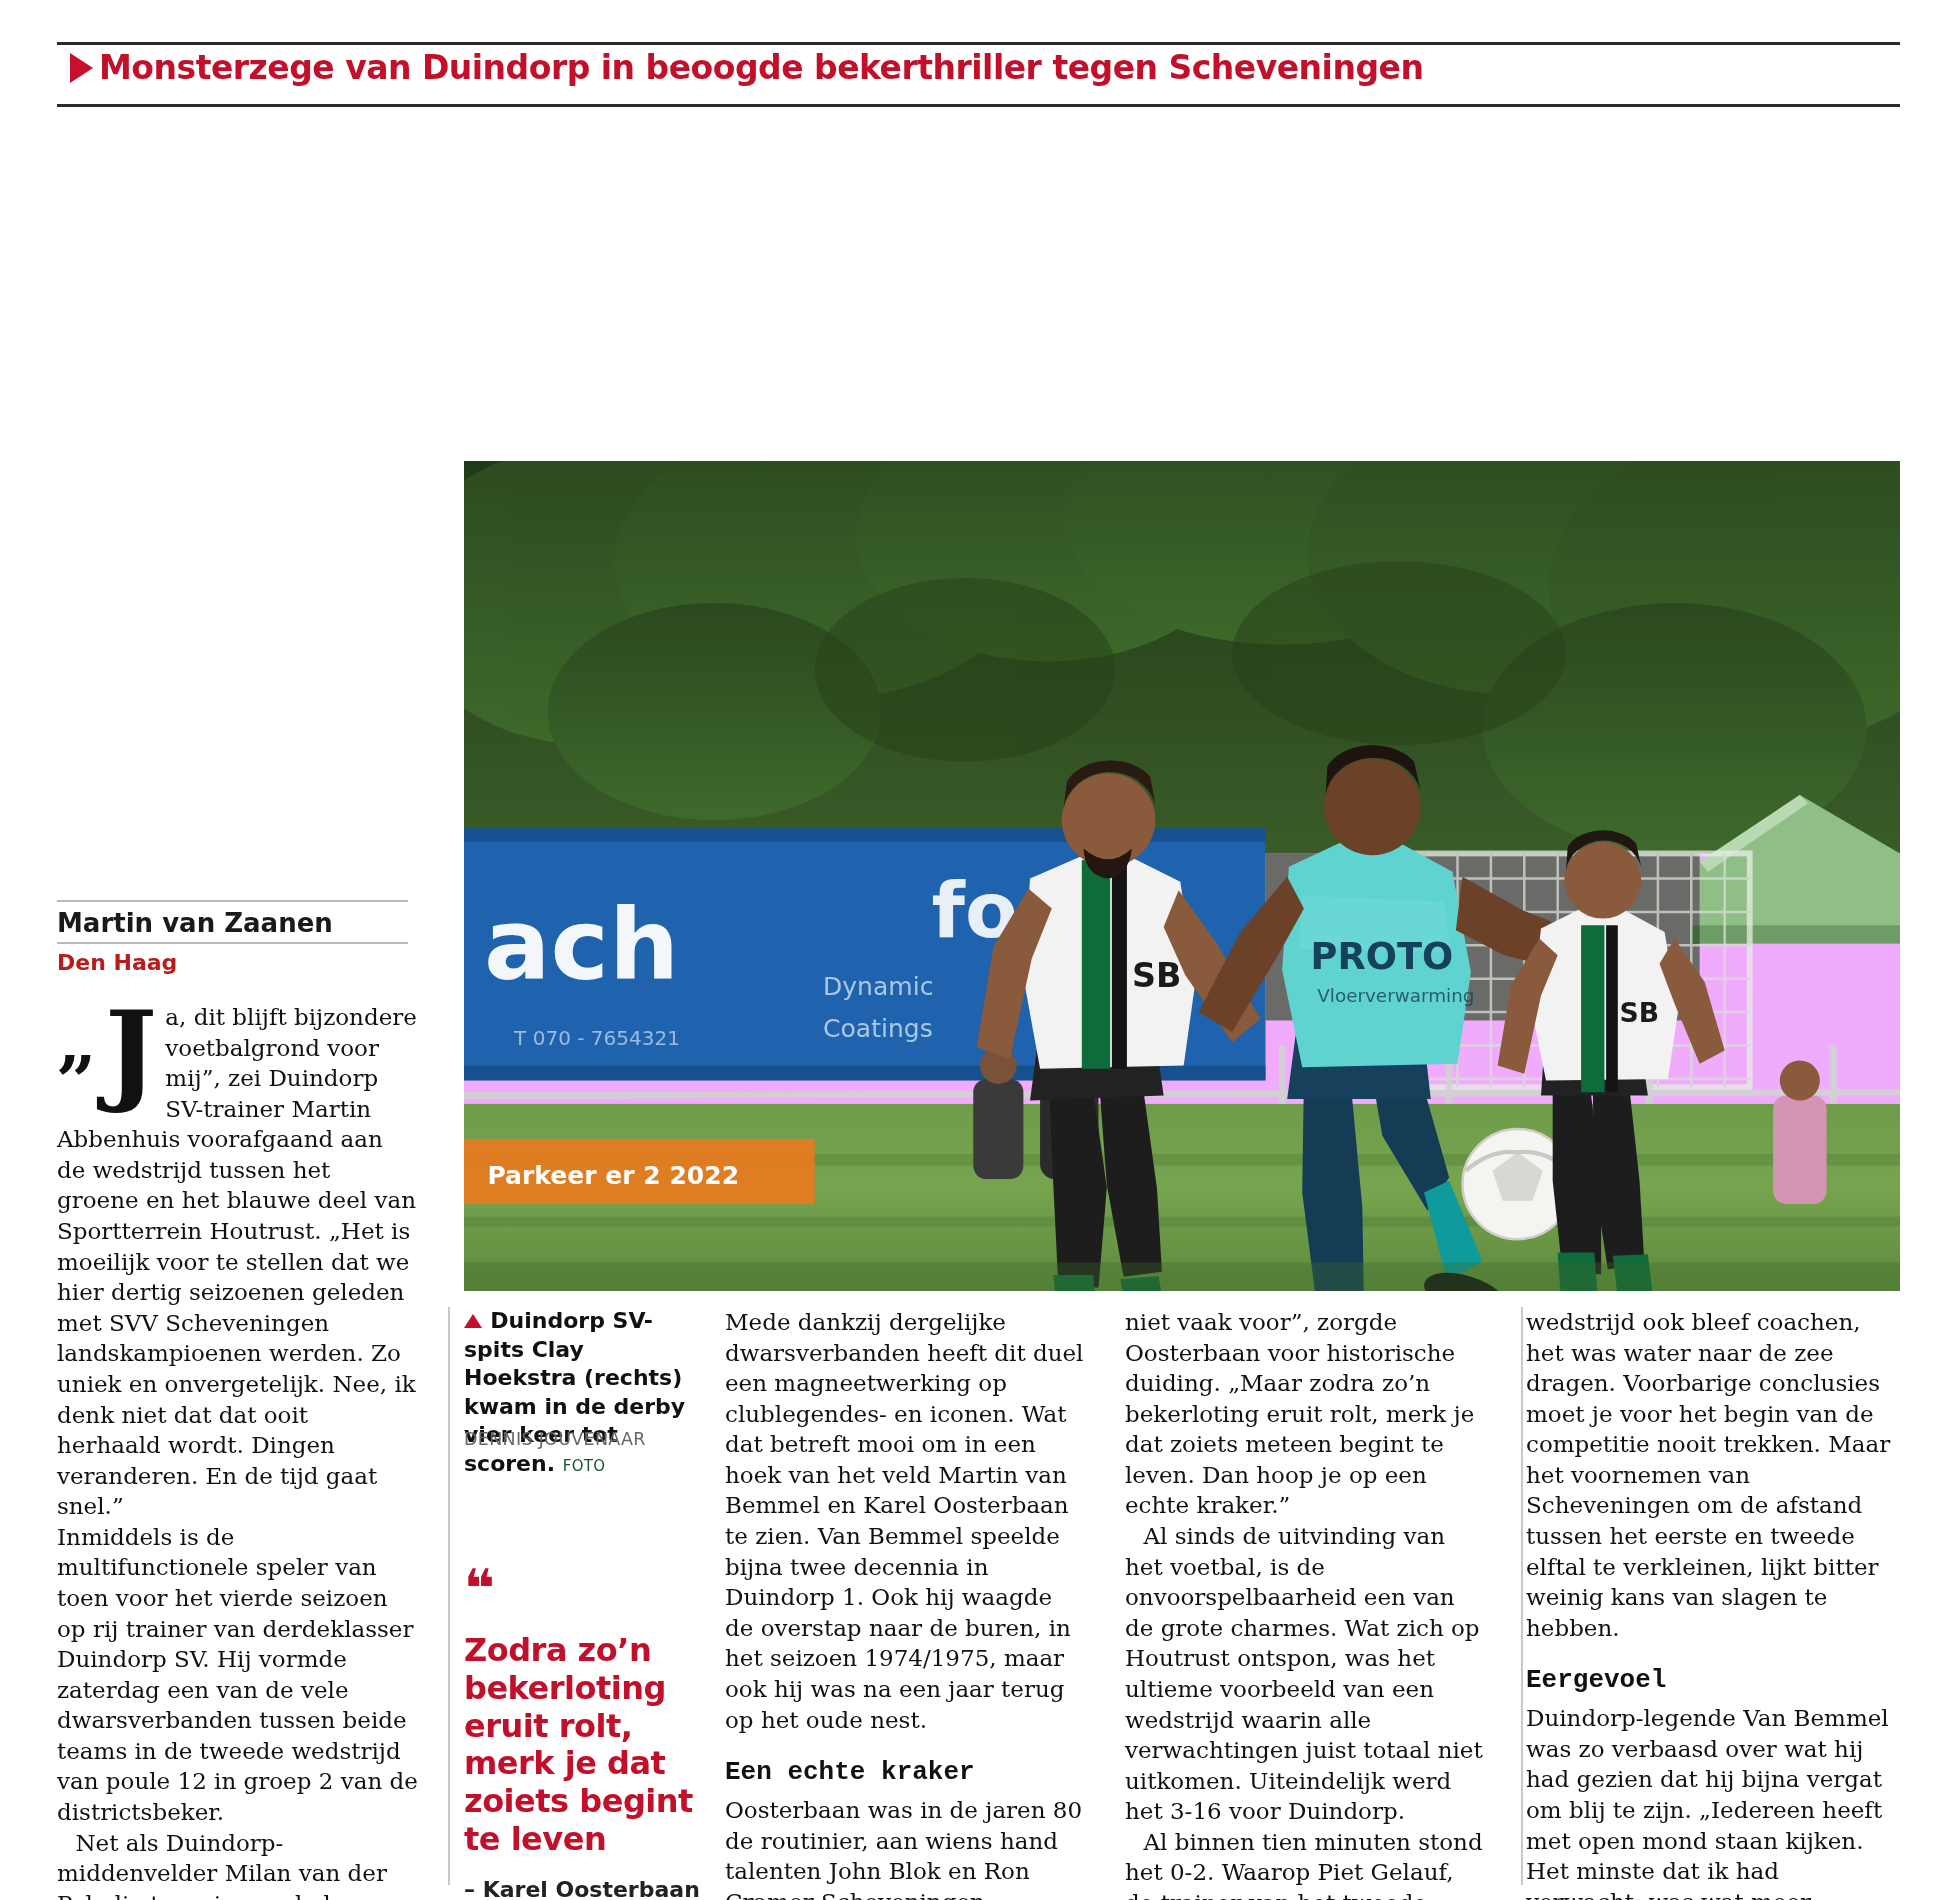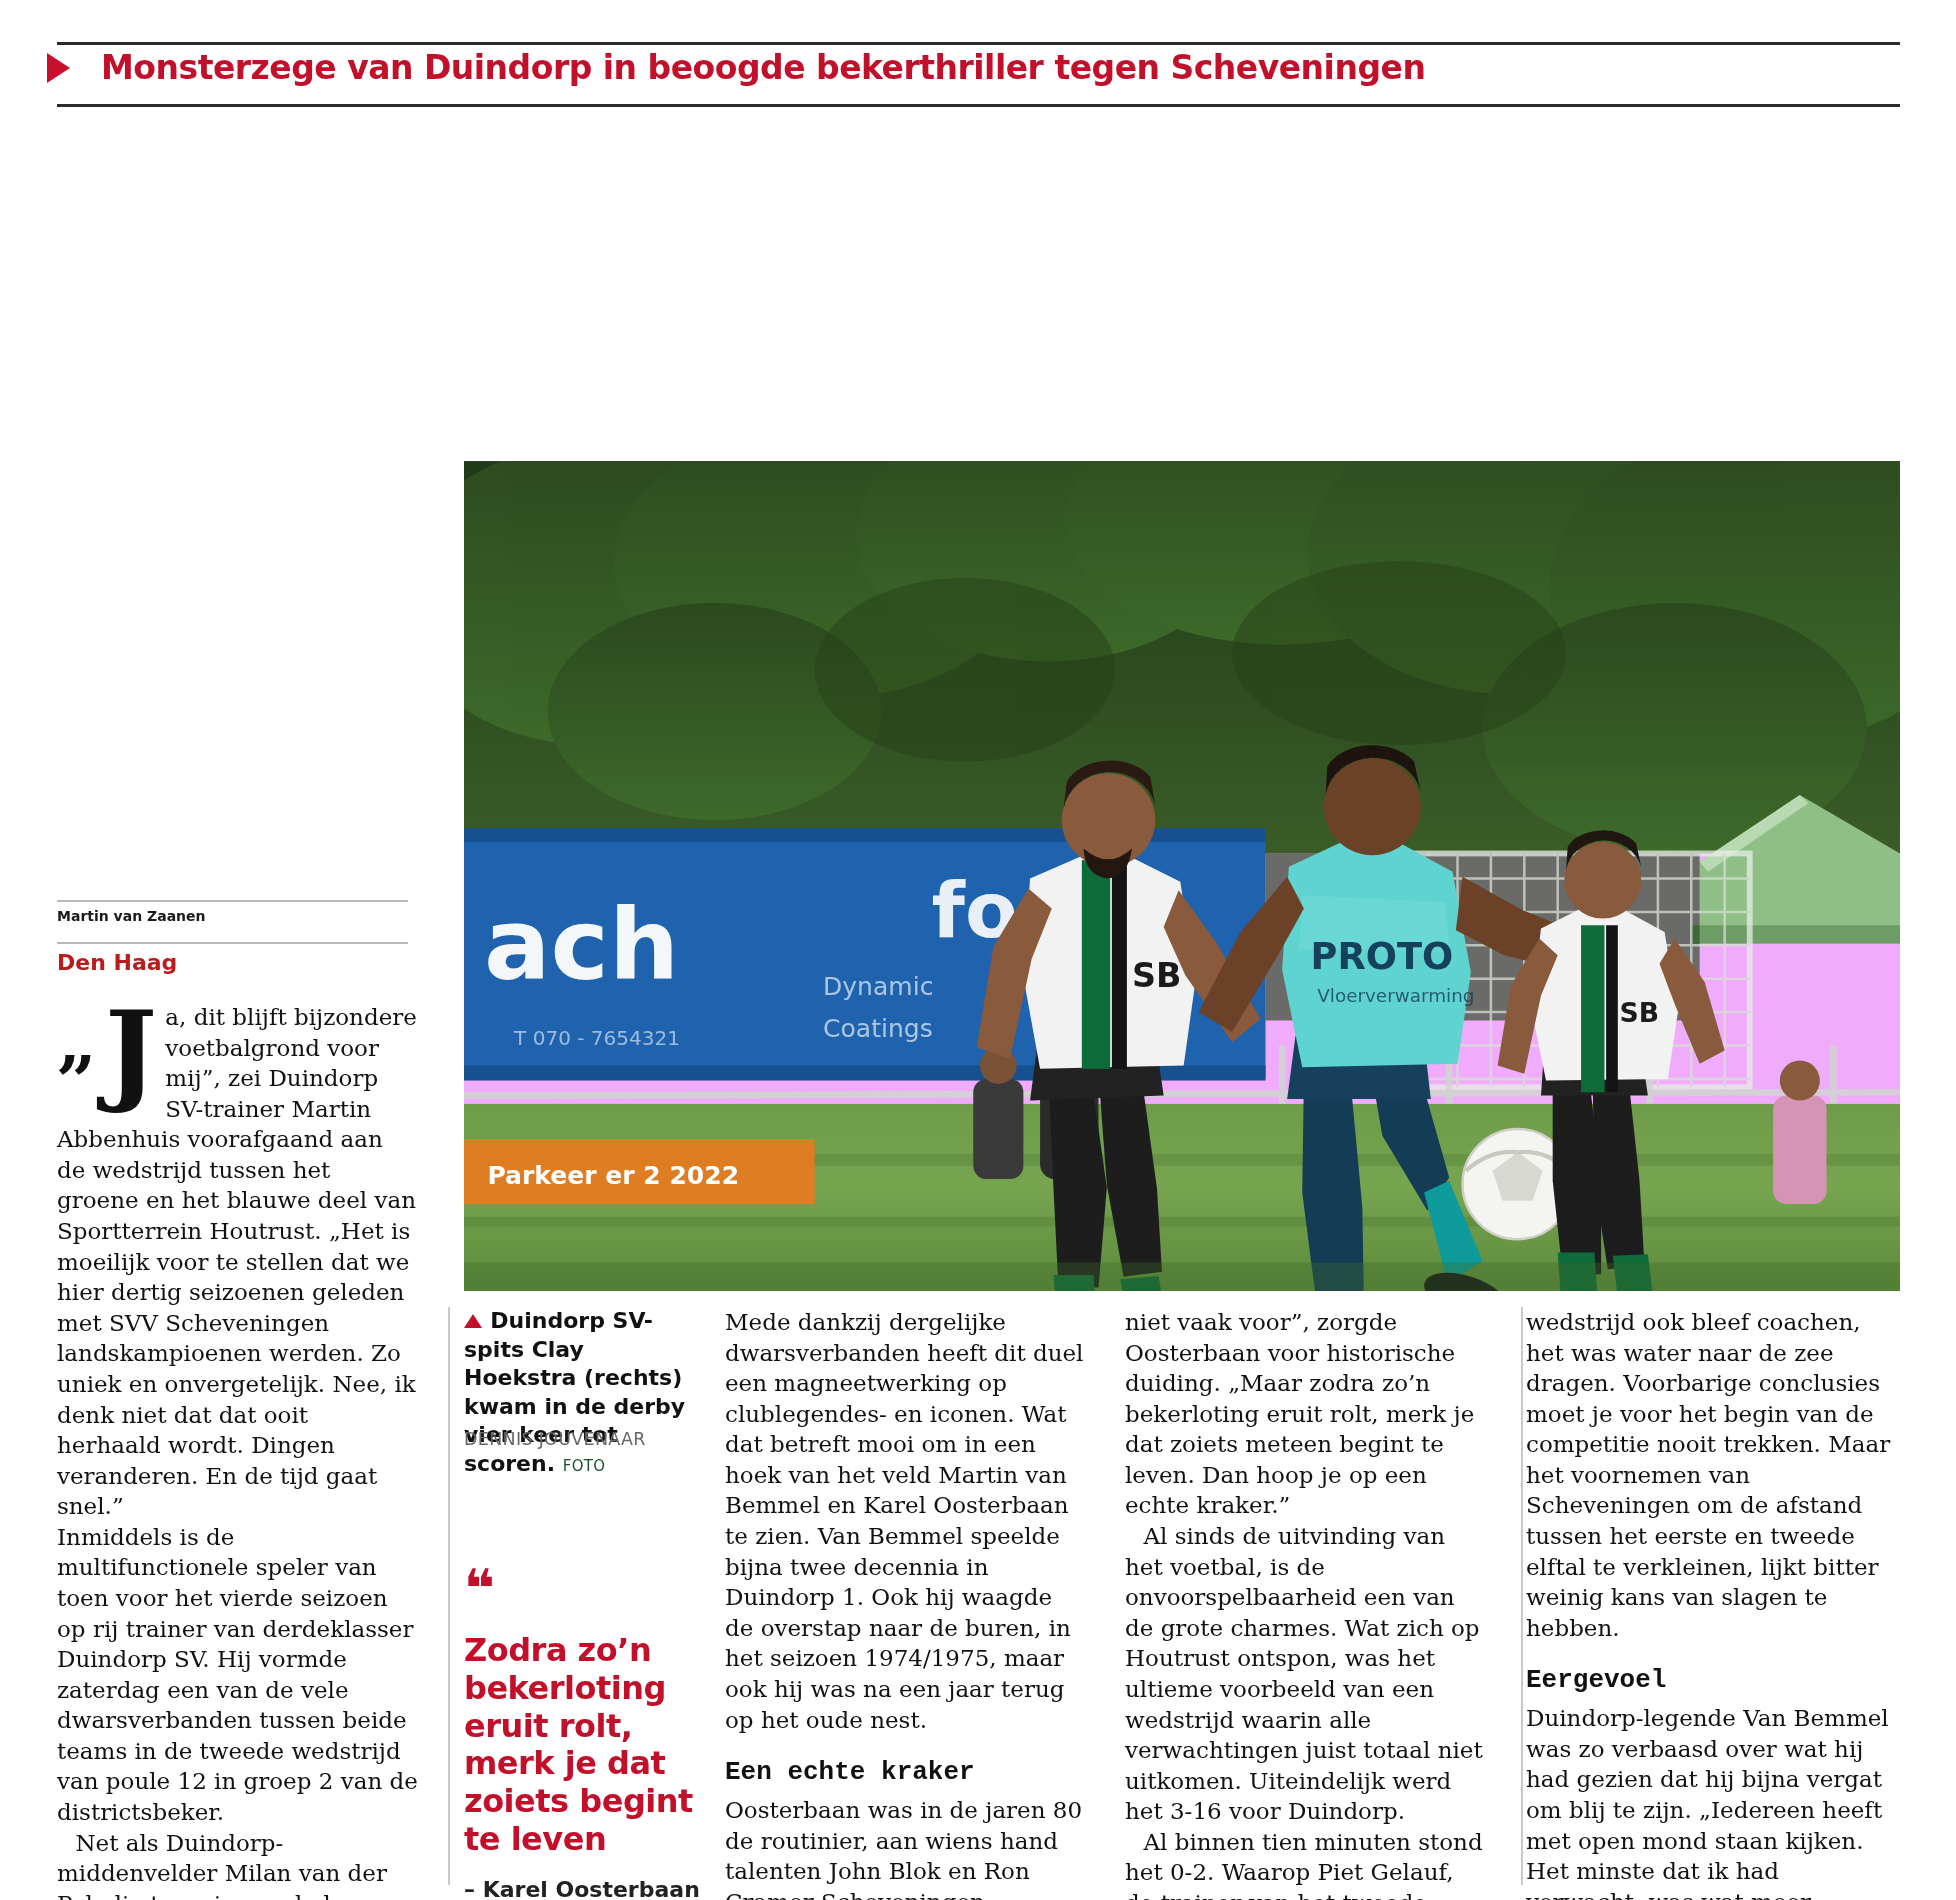--- a/index.html
+++ b/index.html
@@ -25,25 +25,25 @@
 
   
   .kicker-rule-top {
     position: absolute;
     left: 57px; top: 42px;
     width: 1843px; height: 2.5px;
     background: #2b2b2b;
   }
   .kicker {
     position: absolute;
-    left: 39px; top: 48px;
+    left: 62px; top: 48px;
     width: 1853px;
     display: flex;
     align-items: center;
-    gap: 31px;
+    gap: 6px;
     padding-left: 8px;
   }
   .kicker-marker {
     width: 0; height: 0;
     border-top: 15px solid transparent;
     border-bottom: 15px solid transparent;
     border-left: 23.4px solid #c8102e;
     flex: 0 0 auto;
   }
   .kicker-text {
@@ -91,21 +91,21 @@
     position: absolute;
     left: 57px; top: 900px;
     width: 351px; height: 1.7px;
     background: #b9b9b9;
   }
   .byline-name {
     position: absolute;
     left: 57px; top: 908px;
     font-family: "DejaVu Sans", sans-serif;
     font-weight: 700;
-    font-size: 14px;
+    font-size: 26px;
     color: #1a1a1a;
   }
   .byline-rule2 {
     position: absolute;
     left: 57px; top: 942px;
     width: 351px; height: 1.7px;
     background: #b9b9b9;
   }
   .byline-place {
     position: absolute;

